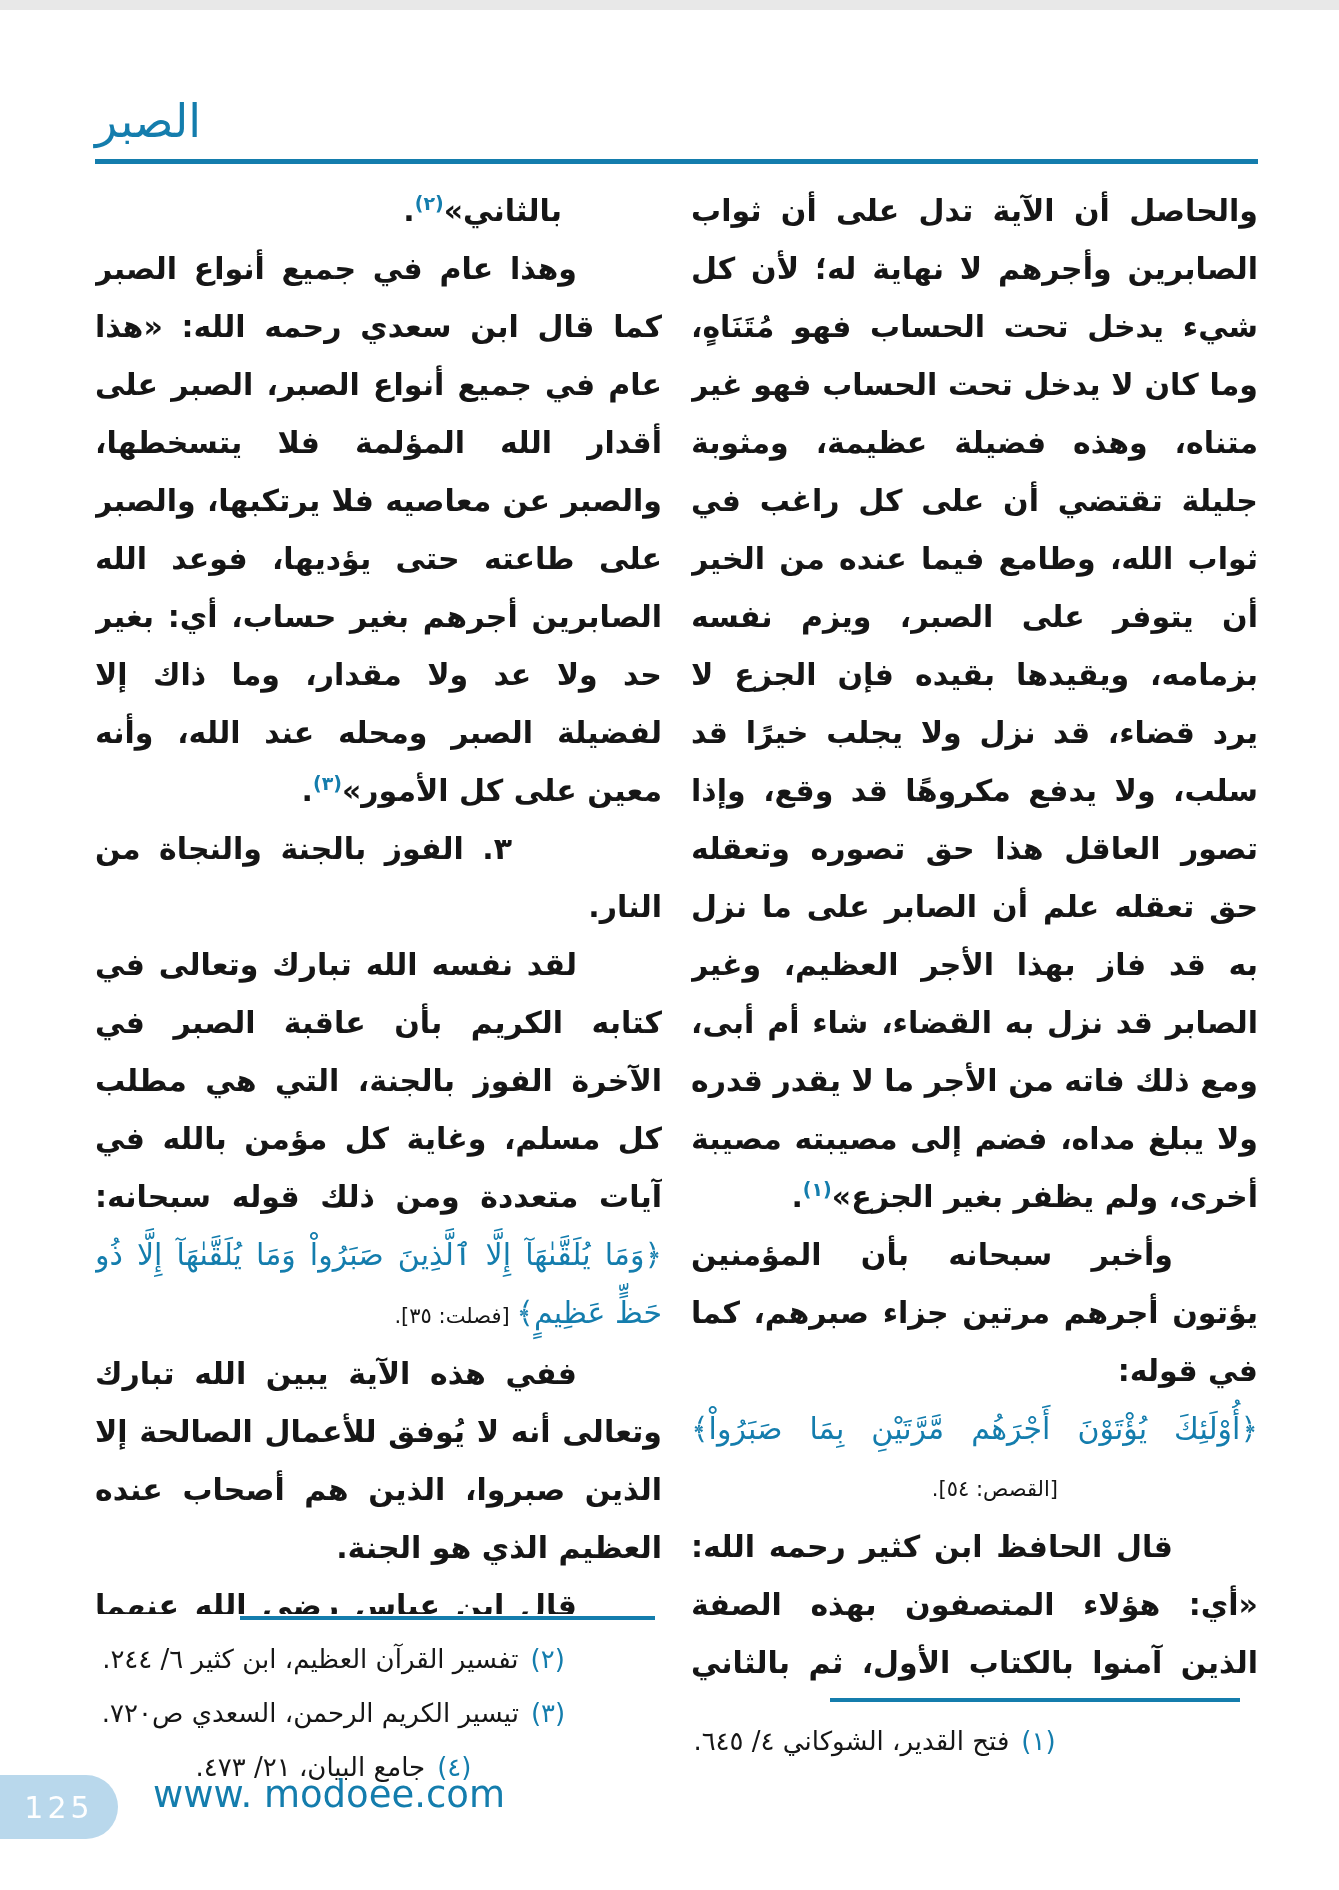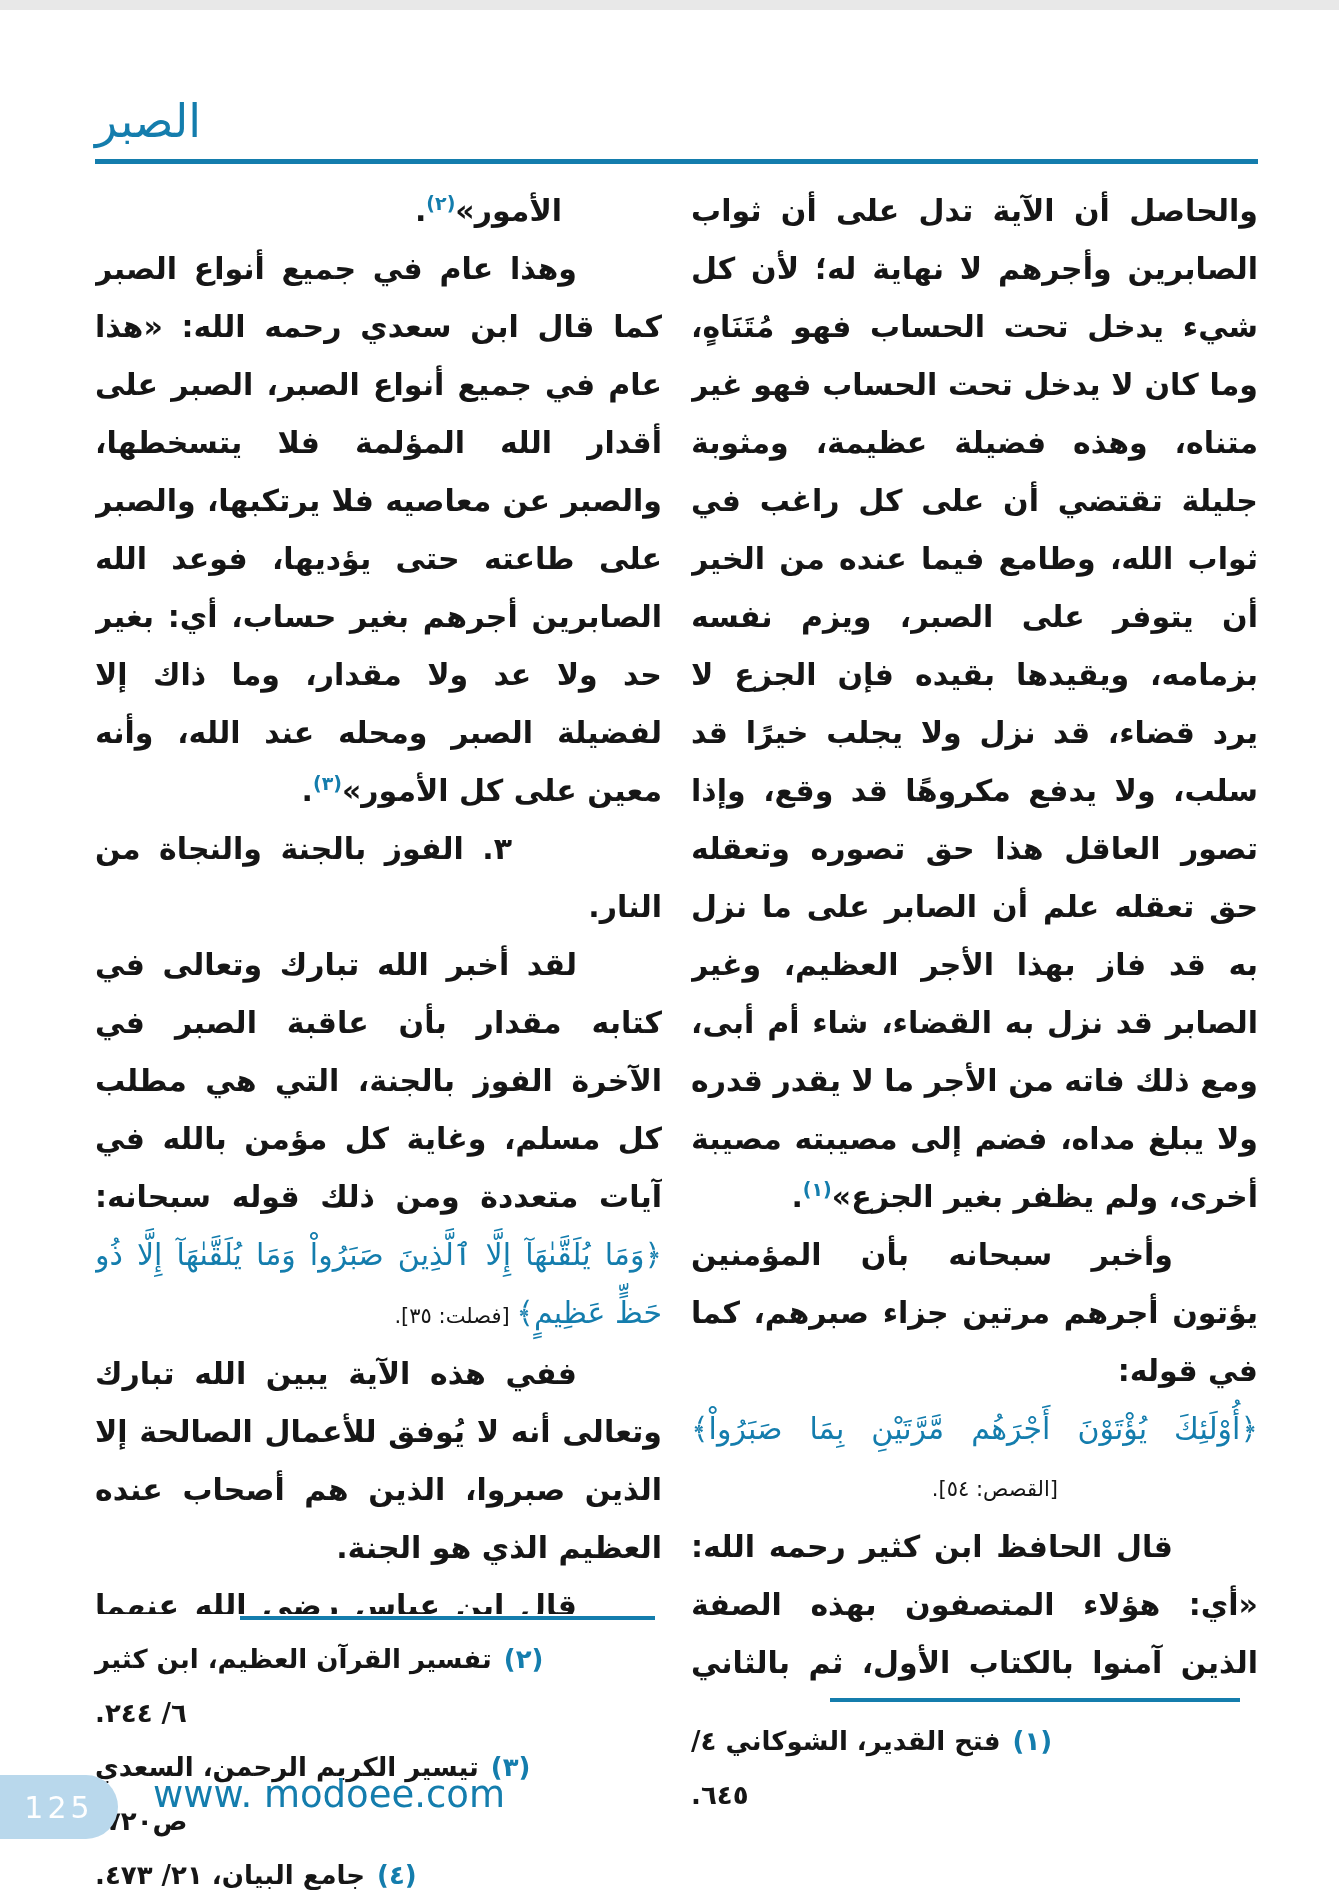--- a/index.html
+++ b/index.html
@@ -55,22 +55,22 @@
     letter-spacing:1px;
   }
   .seg-srcref{font-size:21px;font-weight:400;color:var(--ink);}
   .fn-block{position:absolute;width:567px;direction:rtl;}
   .fn-left{left:95px;top:1606px;}
   .fn-right{left:691px;top:1688px;}
   .fn-divider{height:4px;background:var(--accent);margin-bottom:12px;}
   .fn-left .fn-divider{width:415px;margin-right:7px;margin-left:auto;}
   .fn-right .fn-divider{width:410px;margin-right:18px;margin-left:auto;}
   .fn-item{
-    font-size:26px;font-weight:700;color:var(--ink);
-    line-height:54px;text-align:left;direction:rtl;
+    font-size:26px;font-weight:400;color:var(--ink);
+    line-height:54px;text-align:center;direction:rtl;
   }
   .fn-left .fn-item{padding-right:90px;}
   .fn-right .fn-item{padding-right:200px;}
   .fn-marker{color:var(--accent);margin-left:12px;}
   .page-badge{
     position:absolute;left:0;top:1765px;
     width:118px;height:64px;
     background:var(--badge);
     border-radius:0 32px 32px 0;
     color:#ffffff;font-size:30px;letter-spacing:4px;
@@ -92,24 +92,24 @@
 
   <div class="columns">
     <div class="column col-right">
         <p class="block para"><span>والحاصل أن الآية تدل على أن ثواب الصابرين وأجرهم لا نهاية له؛ لأن كل شيء يدخل تحت الحساب فهو مُتَنَاهٍ، وما كان لا يدخل تحت الحساب فهو غير متناه، وهذه فضيلة عظيمة، ومثوبة جليلة تقتضي أن على كل راغب في ثواب الله، وطامع فيما عنده من الخير أن يتوفر على الصبر، ويزم نفسه بزمامه، ويقيدها بقيده فإن الجزع لا يرد قضاء، قد نزل ولا يجلب خيرًا قد سلب، ولا يدفع مكروهًا قد وقع، وإذا تصور العاقل هذا حق تصوره وتعقله حق تعقله علم أن الصابر على ما نزل به قد فاز بهذا الأجر العظيم، وغير الصابر قد نزل به القضاء، شاء أم أبى، ومع ذلك فاته من الأجر ما لا يقدر قدره ولا يبلغ مداه، فضم إلى مصيبته مصيبة أخرى، ولم يظفر بغير الجزع»</span><span class="seg-ref">(١)</span><span>.</span></p>
         <p class="block para indent-std"><span>وأخبر سبحانه بأن المؤمنين يؤتون أجرهم مرتين جزاء صبرهم، كما في قوله:</span></p>
         <p class="block verse-line"><span class="seg-quran">﴿أُوْلَئِكَ يُؤْتَوْنَ أَجْرَهُم مَّرَّتَيْنِ بِمَا صَبَرُواْ﴾</span></p>
         <p class="block srcref-line"><span class="seg-srcref">[القصص: ٥٤].</span></p>
         <p class="block para indent-std"><span>قال الحافظ ابن كثير رحمه الله: «أي: هؤلاء المتصفون بهذه الصفة الذين آمنوا بالكتاب الأول، ثم بالثاني يؤتون أجرهم مرتين بإيمانهم بالرسول الأول ثم بالثاني؛ ولهذا قال: </span></p>
       </div>
     <div class="column col-left">
-        <p class="block para indent-deep"><span>الأمور»</span><span class="seg-ref">(٢)</span><span>.</span></p>
+        <p class="block para indent-deep"><span>بالثاني»</span><span class="seg-ref">(٢)</span><span>.</span></p>
         <p class="block para indent-std"><span>وهذا عام في جميع أنواع الصبر كما قال ابن سعدي رحمه الله: «هذا عام في جميع أنواع الصبر، الصبر على أقدار الله المؤلمة فلا يتسخطها، والصبر عن معاصيه فلا يرتكبها، والصبر على طاعته حتى يؤديها، فوعد الله الصابرين أجرهم بغير حساب، أي: بغير حد ولا عد ولا مقدار، وما ذاك إلا لفضيلة الصبر ومحله عند الله، وأنه معين على كل الأمور»</span><span class="seg-ref">(٣)</span><span>.</span></p>
         <p class="block heading"><span>٣. الفوز بالجنة والنجاة من النار.</span></p>
-        <p class="block para indent-std"><span>لقد أخبر الله تبارك وتعالى في كتابه مقدار بأن عاقبة الصبر في الآخرة الفوز بالجنة، التي هي مطلب كل مسلم، وغاية كل مؤمن بالله في آيات متعددة ومن ذلك قوله سبحانه: </span><span class="seg-quran">﴿وَمَا يُلَقَّىٰهَآ إِلَّا ٱلَّذِينَ صَبَرُواْ وَمَا يُلَقَّىٰهَآ إِلَّا ذُو حَظٍّ عَظِيمٍ﴾</span><span class="seg-srcref"> [فصلت: ٣٥].</span></p>
+        <p class="block para indent-std"><span>لقد نفسه الله تبارك وتعالى في كتابه الكريم بأن عاقبة الصبر في الآخرة الفوز بالجنة، التي هي مطلب كل مسلم، وغاية كل مؤمن بالله في آيات متعددة ومن ذلك قوله سبحانه: </span><span class="seg-quran">﴿وَمَا يُلَقَّىٰهَآ إِلَّا ٱلَّذِينَ صَبَرُواْ وَمَا يُلَقَّىٰهَآ إِلَّا ذُو حَظٍّ عَظِيمٍ﴾</span><span class="seg-srcref"> [فصلت: ٣٥].</span></p>
         <p class="block para indent-std"><span>ففي هذه الآية يبين الله تبارك وتعالى أنه لا يُوفق للأعمال الصالحة إلا الذين صبروا، الذين هم أصحاب عنده العظيم الذي هو الجنة.</span></p>
         <p class="block para indent-std"><span>قال ابن عباس رضي الله عنهما في هذه الآية: «الذين أعد الله لهم الجنة»</span></p>
       </div>
   </div>
 
   <div class="fn-block fn-right">
     <div class="fn-divider"></div>
     <div>
         <div class="fn-item"><span class="fn-marker">(١)</span><span>فتح القدير، الشوكاني ٤/ ٦٤٥.</span></div>
       </div>

